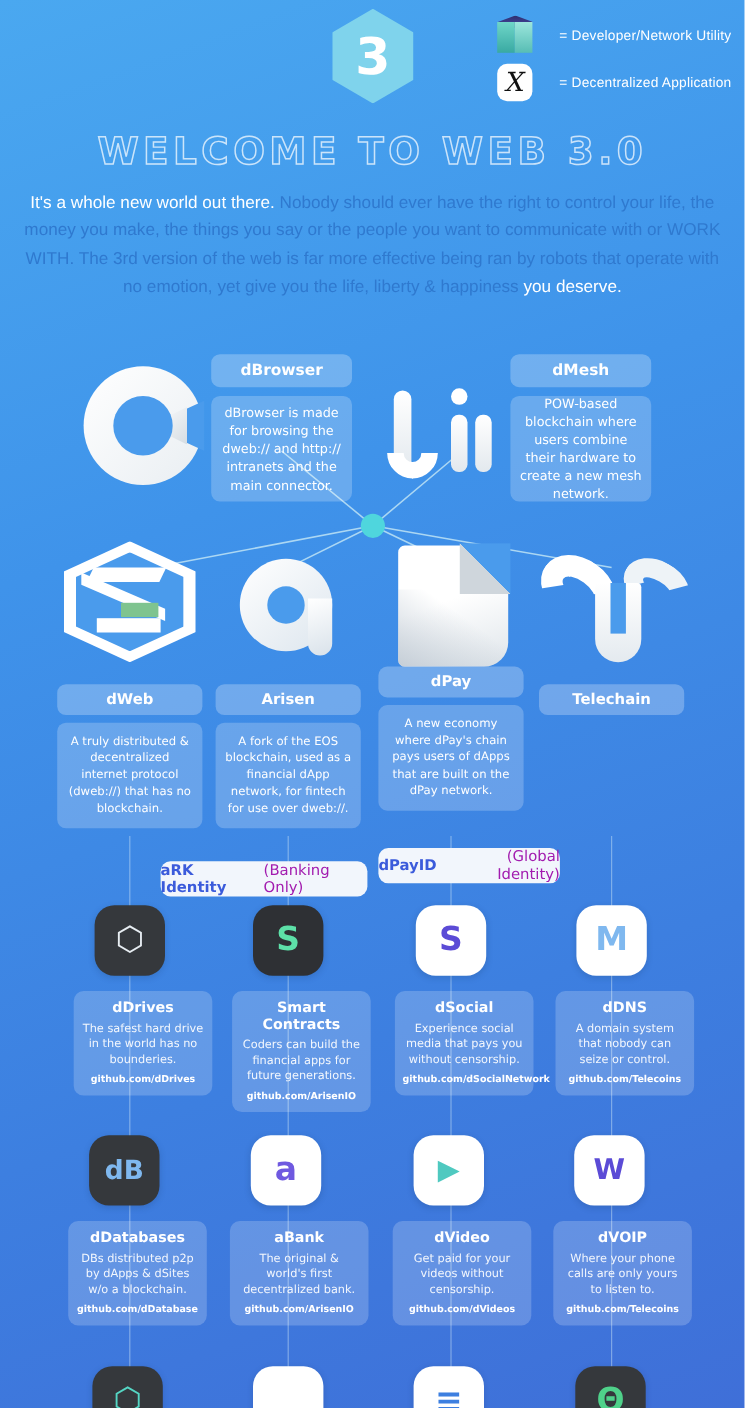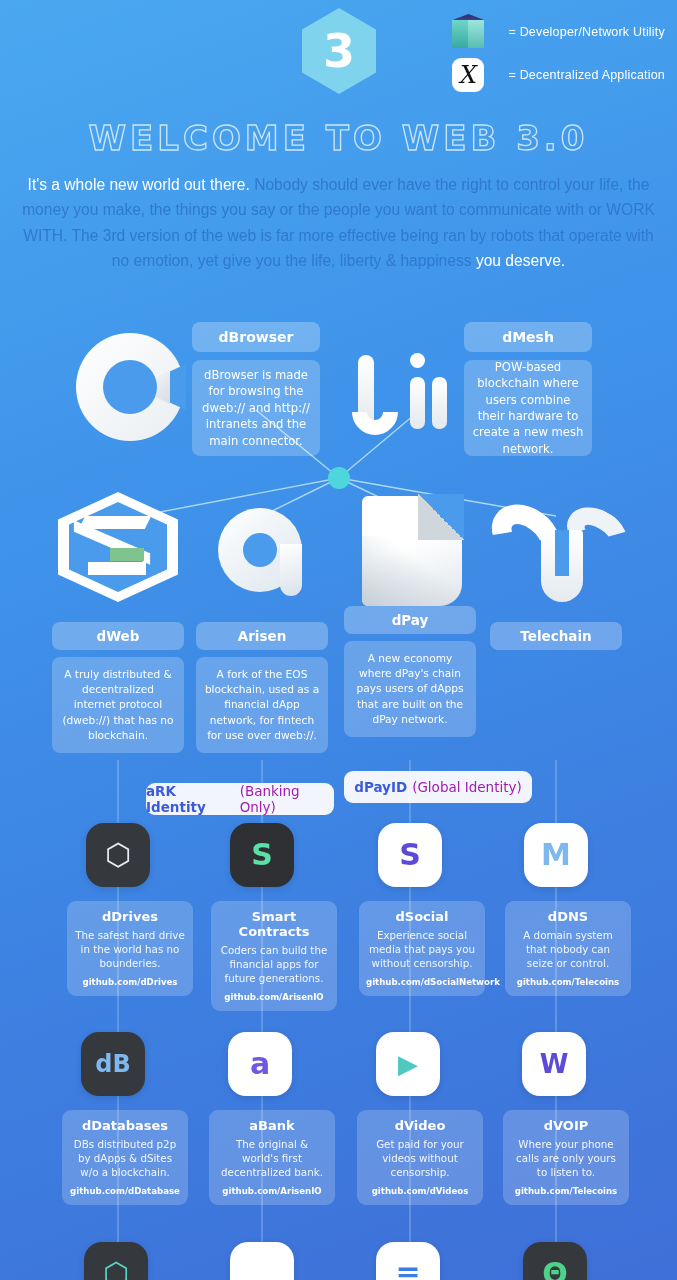--- a/index.html
+++ b/index.html
@@ -412,21 +412,21 @@
     <div class="desc">A new economy where dPay's chain pays users of dApps that are built on the dPay network.</div>
   </div>
   <div class="mcard" style="left:490px; top:622px;">
     <div class="pill">Telechain</div>
   </div>
 
   <div class="idbar" style="left:146px; top:771px; width:188px;margin-top:12px;">
     <span class="b">aRK Identity</span>
     <span class="g">(Banking Only)</span>
   </div>
-  <div class="idbar" style="left:344px; top:771px; width:188px;">
+  <div class="idbar" style="left:344px; top:771px; width:165px;text-align:right;">
     <span class="b">dPayID</span>
     <span class="g">(Global Identity)</span>
   </div>
 
   <div class="app" style="left:55px; top:823px;">
     <div class="app-icon" style="background:#35383c;color:#e8eef3;">
         <span class="glyph">⬡</span>
       </div>
     <div class="app-card">
       <div class="app-name">dDrives</div>

